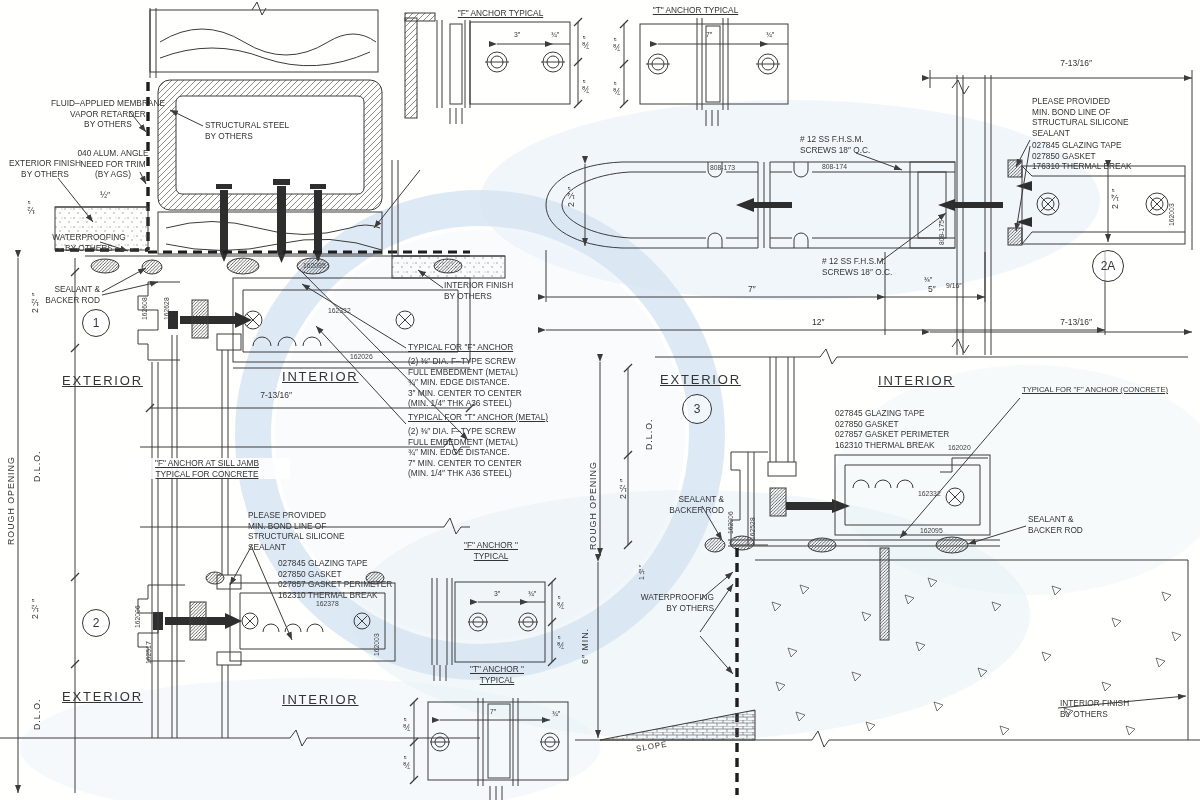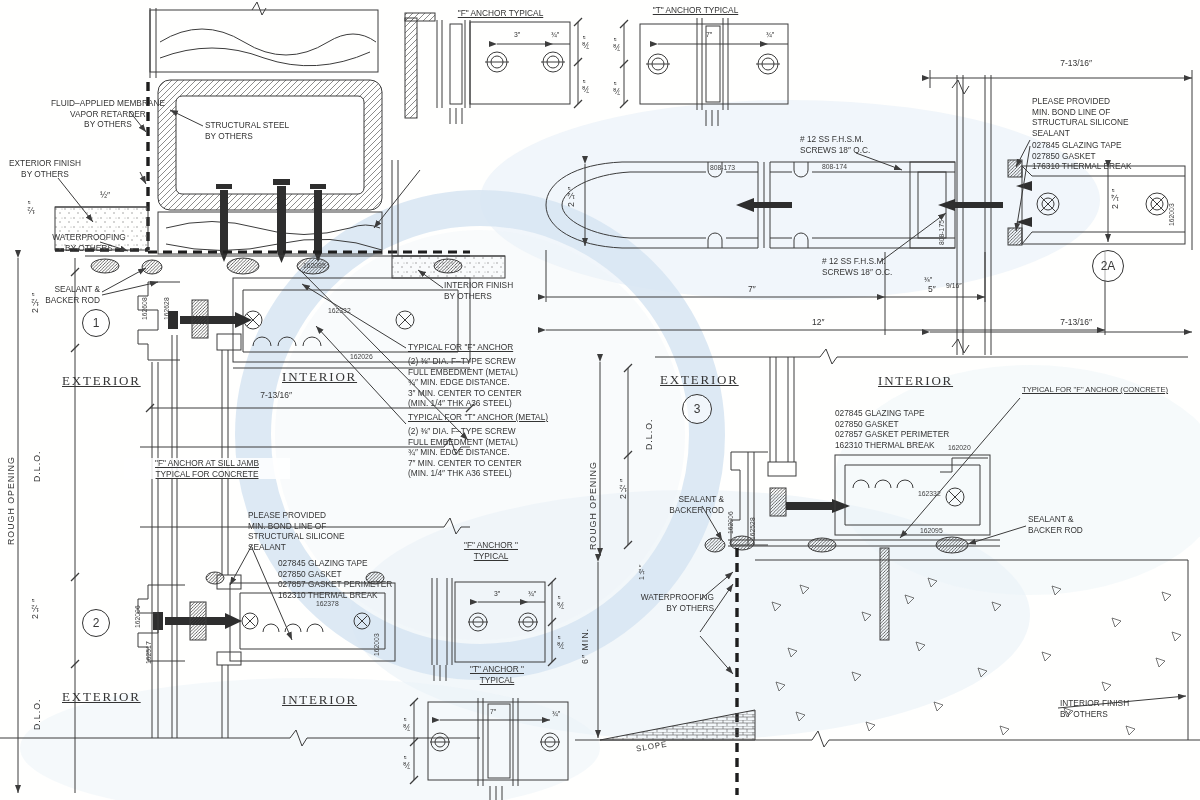--- a/index.html
+++ b/index.html
@@ -2,21 +2,21 @@
 <html><head>
 <meta charset="utf-8">
 <style>
   html,body{margin:0;padding:0;background:#fff;}
   .stage{position:relative;width:1200px;height:800px;background:#fffffe;overflow:hidden;
          font-family:"Liberation Sans",sans-serif;color:#383838;}
   .stage svg{position:absolute;left:0;top:0;}
   .lbl{position:absolute;font:8.3px/1.28 "Liberation Sans",sans-serif;color:#343434;white-space:pre-line;}
   .c{text-align:center}.r{text-align:right}
   .note-t{font-size:8.3px;text-decoration:underline;white-space:pre-line;}
-  .zone{font-size:13px;letter-spacing:1.8px;text-decoration:underline;color:#343434;font-weight:400;font-family:Liberation Serif, serif;}
+  .zone{font-size:13px;letter-spacing:1.8px;text-decoration:underline;color:#343434;font-weight:400;}
   .dim{font-size:8.5px;white-space:nowrap;text-align:right;}
   .sm{font-size:6.8px;}
   .vtext{writing-mode:vertical-rl;transform:rotate(180deg);letter-spacing:1px;font-size:8.8px;}
   .part{font-size:6.8px;color:#3f3f3f;white-space:nowrap;}
   .partv{writing-mode:vertical-rl;transform:rotate(180deg);font-size:6.8px;color:#3f3f3f;}
   .circ{position:absolute;border:1.3px solid #333;border-radius:50%;display:flex;align-items:center;
         justify-content:center;font-size:12px;background:rgba(255,255,255,.6);}
   .bgw{background:rgba(255,255,255,.85);}
 </style>
 </head>
@@ -445,20 +445,23 @@
     <line x1="406" y1="424" x2="316" y2="326" marker-end="url(#arr)"></line>
     <line x1="298" y1="268" x2="468" y2="440" marker-end="url(#arr)"></line>
     <line x1="252" y1="545" x2="230" y2="585" marker-end="url(#arr)"></line>
     <line x1="252" y1="548" x2="292" y2="640" marker-end="url(#arr)"></line>
   </g>
 </svg>
 
 <div class="lbl c" style="left:28px;top:98px;width:160px">FLUID–APPLIED MEMBRANE
 VAPOR RETARDER
 BY OTHERS</div>
+<div class="lbl c" style="left:52px;top:148px;width:122px">040 ALUM. ANGLE
+NEED FOR TRIM
+(BY AGS)</div>
 <div class="lbl c" style="left:2px;top:158px;width:86px">EXTERIOR FINISH
 BY OTHERS</div>
 <div class="lbl c" style="left:36px;top:232px;width:106px">WATERPROOFING
 BY OTHERS</div>
 <div class="lbl" style="left:205px;top:120px;width:120px">STRUCTURAL STEEL
 BY OTHERS</div>
 <div class="lbl" style="left:444px;top:280px;width:95px">INTERIOR FINISH
 BY OTHERS</div>
 <div class="lbl c r" style="left:22px;top:284px;width:78px">SEALANT &amp;
 BACKER ROD</div>

